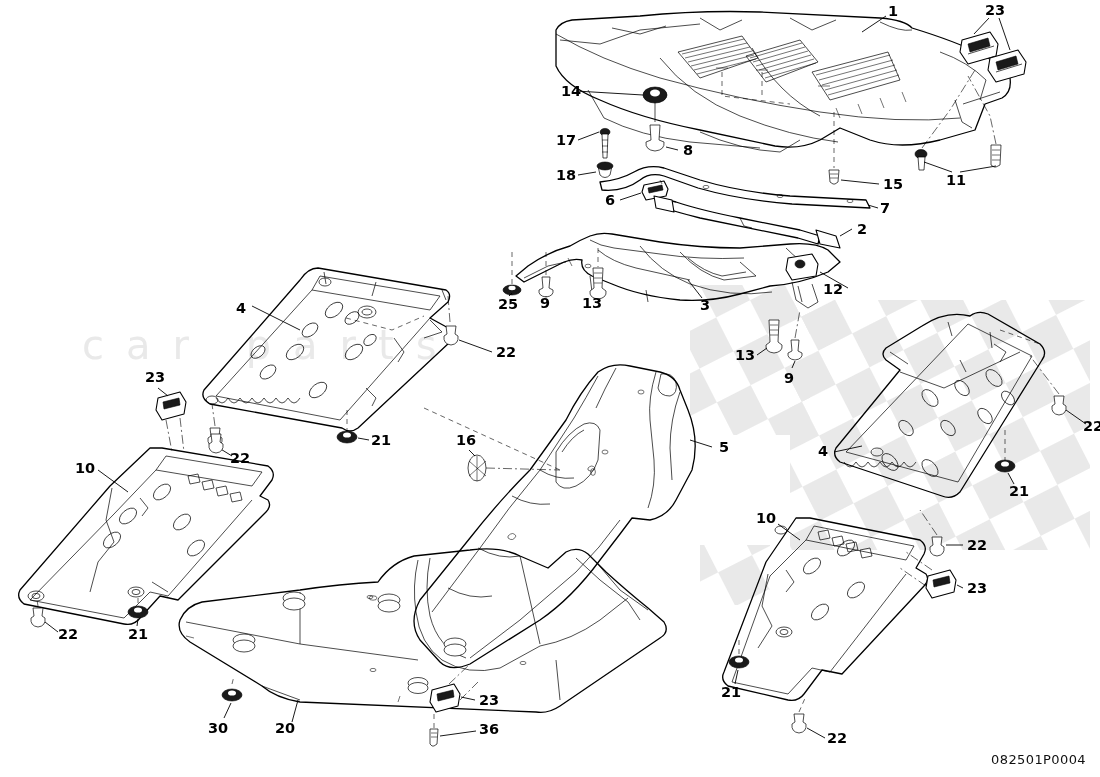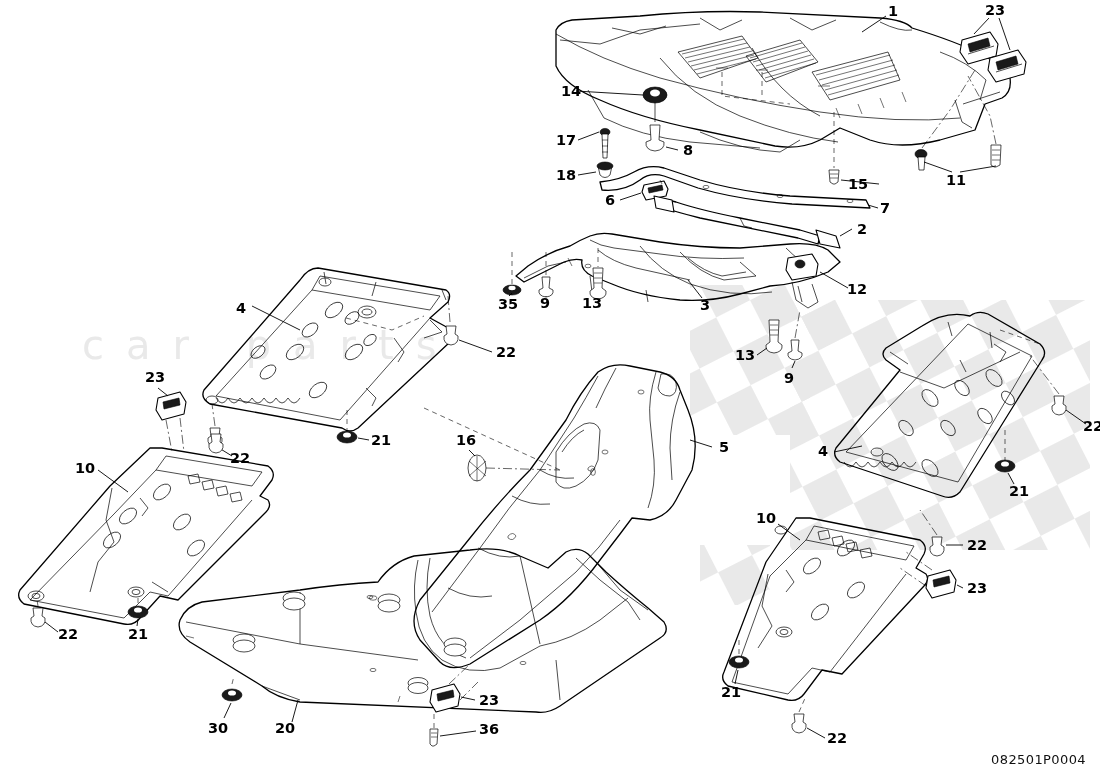--- a/index.html
+++ b/index.html
@@ -555,27 +555,27 @@
 
   </svg>
 
   <div class="cal" style="left:893px;top:11px">1</div>
   <div class="cal" style="left:995px;top:10px">23</div>
   <div class="cal" style="left:571px;top:91px">14</div>
   <div class="cal" style="left:566px;top:140px">17</div>
   <div class="cal" style="left:688px;top:150px">8</div>
   <div class="cal" style="left:566px;top:175px">18</div>
   <div class="cal" style="left:956px;top:180px">11</div>
-  <div class="cal" style="left:858px;top:184px">15</div>
+  <div class="cal" style="left:893px;top:184px">15</div>
   <div class="cal" style="left:610px;top:200px">6</div>
   <div class="cal" style="left:885px;top:208px">7</div>
   <div class="cal" style="left:862px;top:229px">2</div>
-  <div class="cal" style="left:857px;top:289px">12</div>
+  <div class="cal" style="left:833px;top:289px">12</div>
   <div class="cal" style="left:241px;top:308px">4</div>
-  <div class="cal" style="left:508px;top:304px">35</div>
+  <div class="cal" style="left:508px;top:304px">25</div>
   <div class="cal" style="left:545px;top:303px">9</div>
   <div class="cal" style="left:592px;top:303px">13</div>
   <div class="cal" style="left:705px;top:305px">3</div>
   <div class="cal" style="left:745px;top:355px">13</div>
   <div class="cal" style="left:506px;top:352px">22</div>
   <div class="cal" style="left:789px;top:378px">9</div>
   <div class="cal" style="left:155px;top:377px">23</div>
   <div class="cal" style="left:1093px;top:426px">22</div>
   <div class="cal" style="left:466px;top:440px">16</div>
   <div class="cal" style="left:823px;top:451px">4</div>

